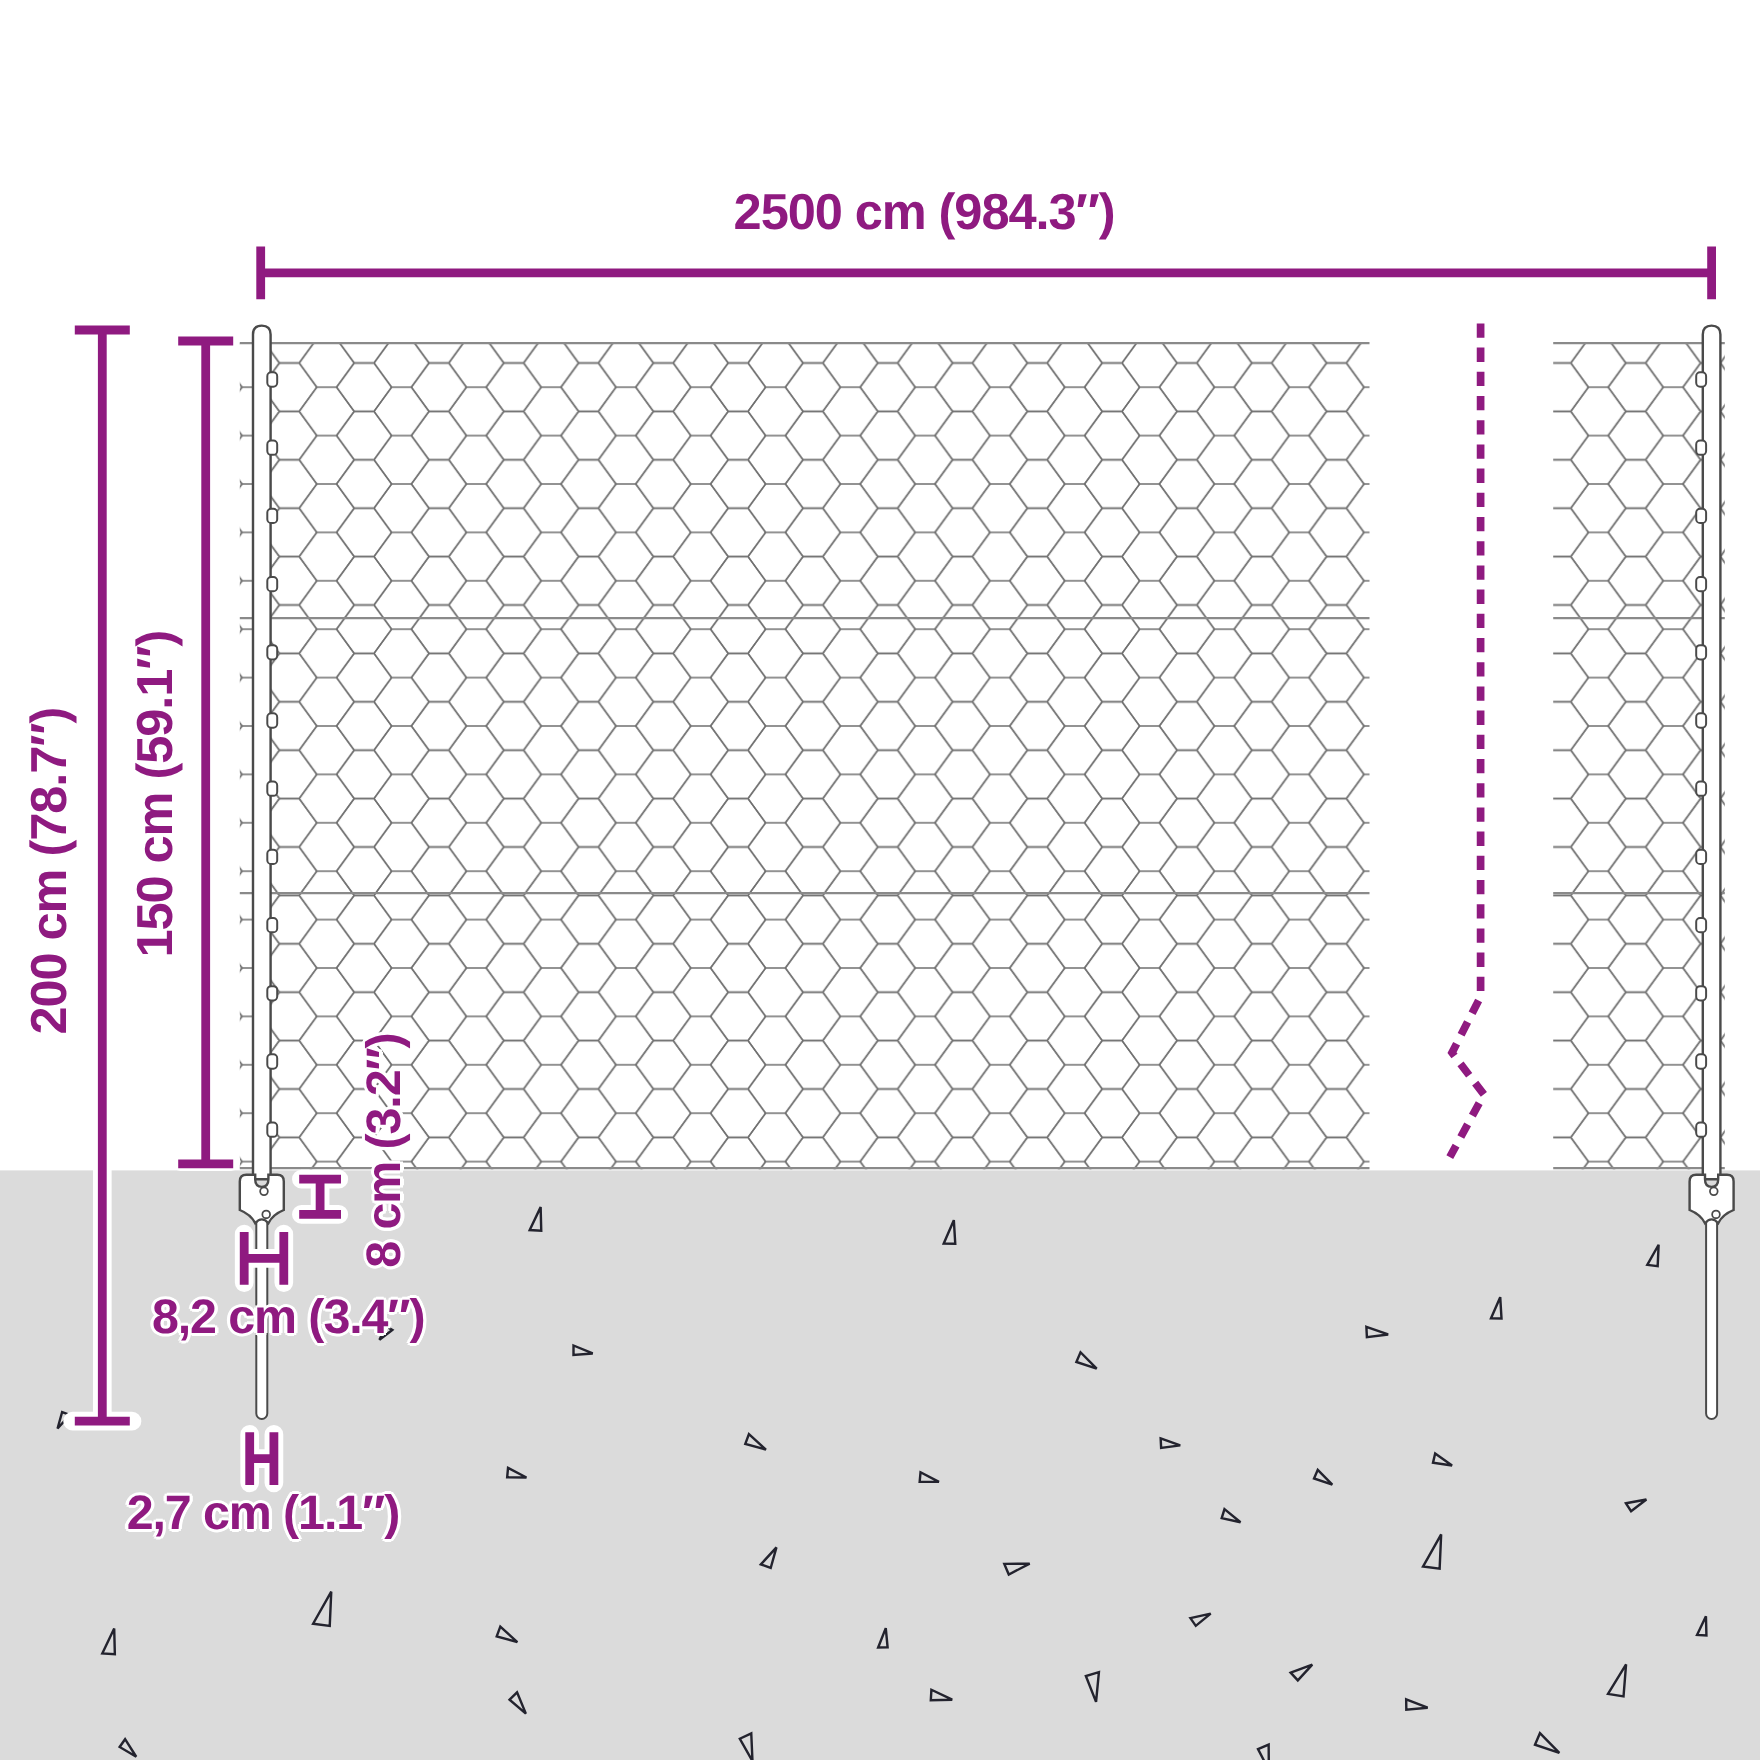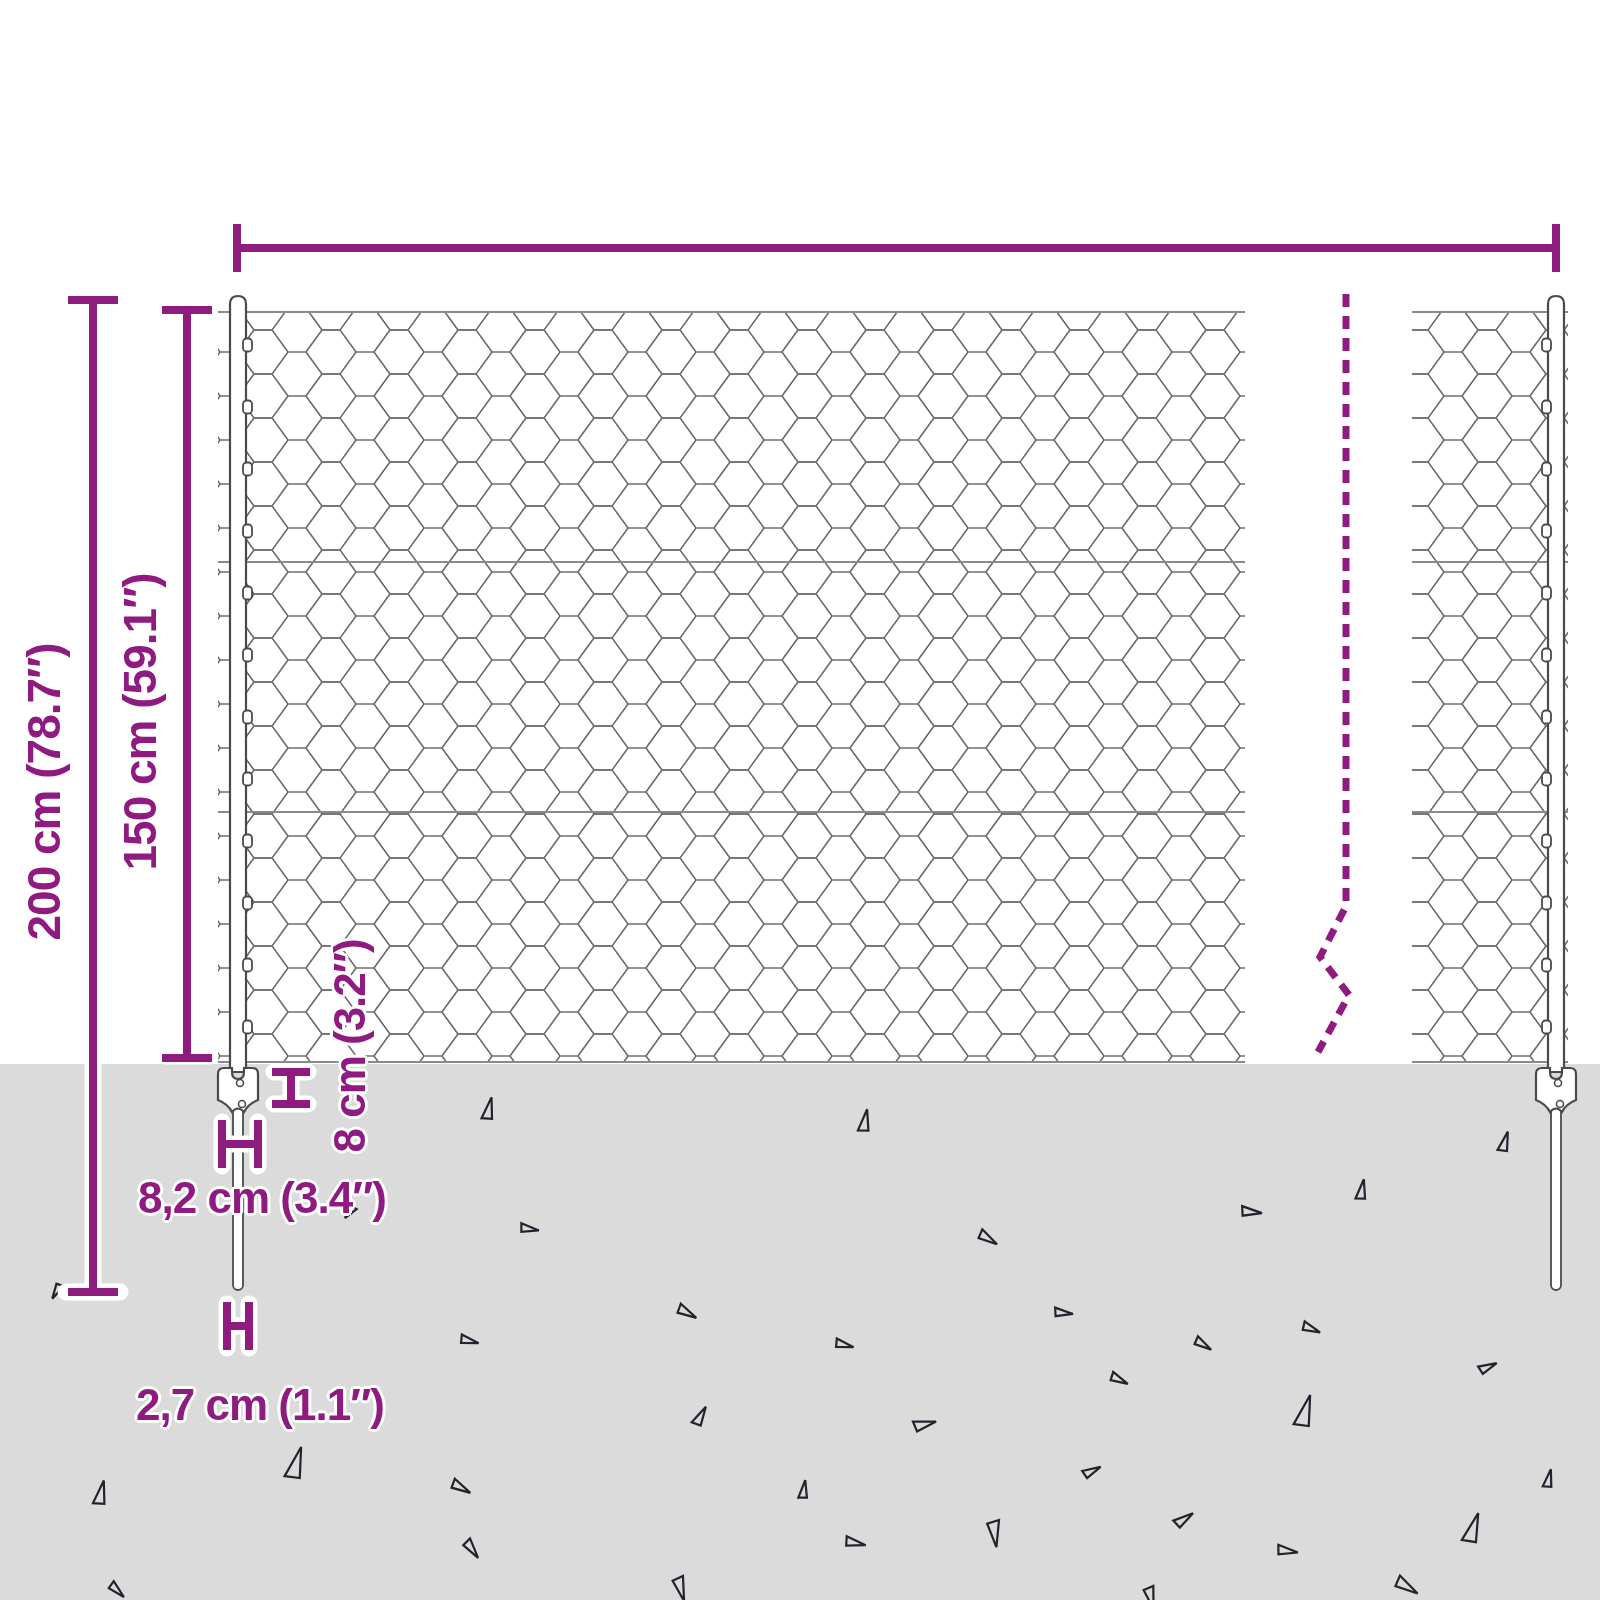--- a/index.html
+++ b/index.html
@@ -165,18 +165,19 @@
     <g>
       <path class="dim" d="M237,248 H1556 M237,224 V272 M1556,224 V272"></path>
       <path class="dim" d="M93,300 V1292 M68,300 H118 M68,1292 H118"></path>
       <path class="dim" d="M187,310 V1058 M162,310 H212 M162,1058 H212"></path>
       <path class="dim" d="M272,1072 H310 M272,1104 H310 M291,1072 V1104"></path>
       <path class="dim" d="M222,1120 V1168 M258,1120 V1168 M222,1144 H258"></path>
       <path class="dim" d="M227,1302 V1350 M249,1302 V1350 M227,1326 H249"></path>
     </g>
   </svg>
 
+  <div class="dimlabel h" style="left:840px;top:192px;">2500 cm (984.3″)</div>
   <div class="dimlabel v" style="left:44px;top:792px;">200 cm (78.7″)</div>
   <div class="dimlabel v" style="left:140px;top:722px;">150 cm (59.1″)</div>
   <div class="dimlabel v small" style="left:350px;top:1046px;">8 cm (3.2″)</div>
   <div class="dimlabel h small" style="left:262px;top:1198px;">8,2 cm (3.4″)</div>
-  <div class="dimlabel h small" style="left:260px;top:1376px;margin-top:29px;">2,7 cm (1.1″)</div>
+  <div class="dimlabel h small" style="left:239px;top:1376px;">2,7 cm (1.1″)</div>
 </div>
 
 </body></html>

